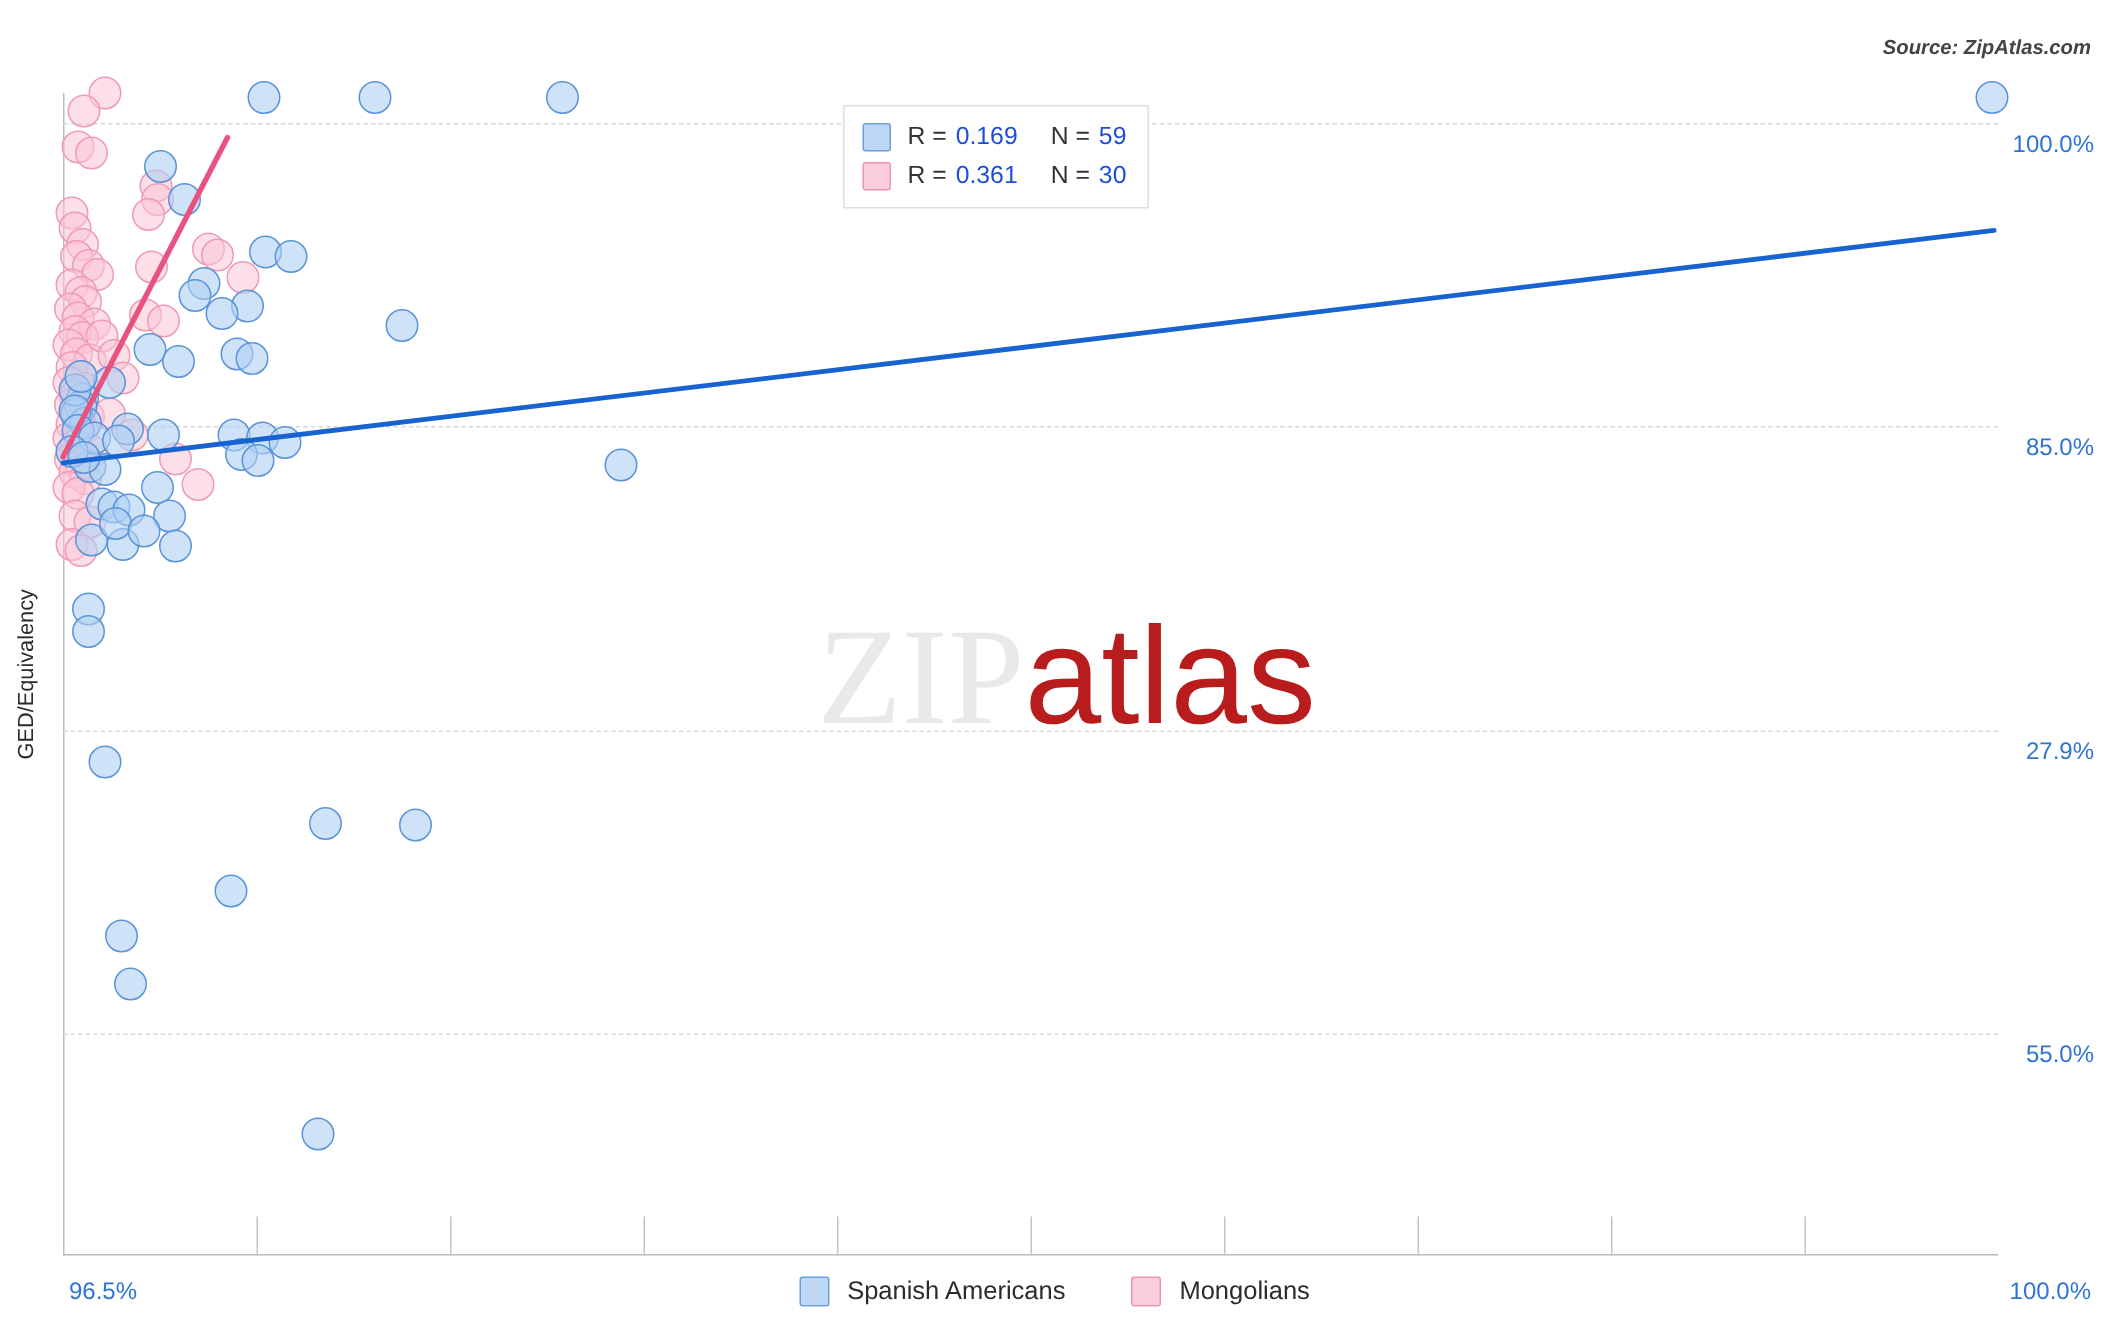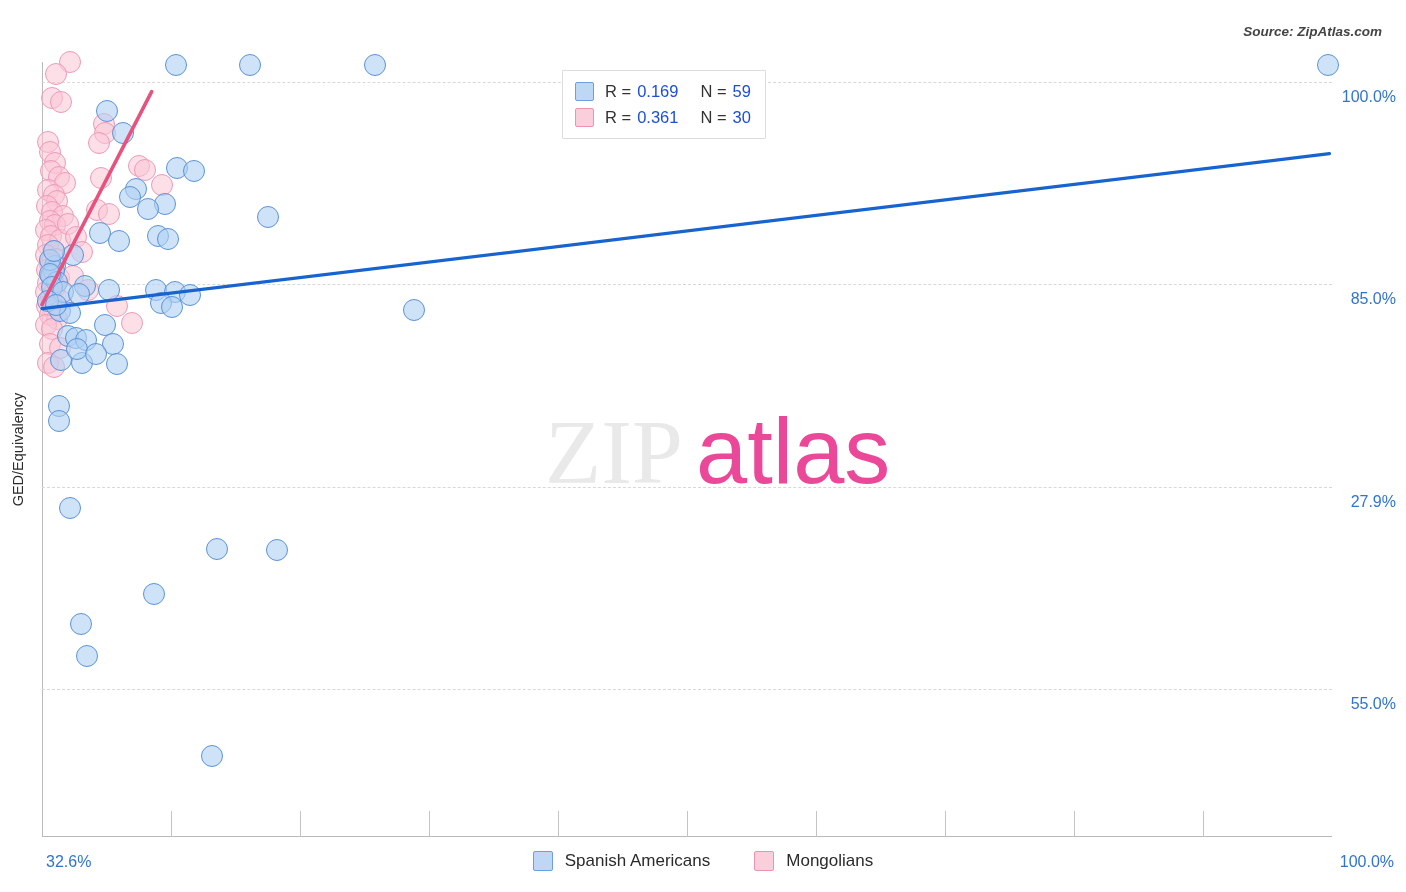--- a/index.html
+++ b/index.html
@@ -21,21 +21,21 @@
     position: absolute;
     left: 12px; top: 21px;
     font-size: 17.5px;
     letter-spacing: 0.2px;
     color: #2b2b2b;
     font-weight: 400;
     white-space: nowrap;
   }
   #source-label {
     position: absolute;
-    right: 24px; top: 24px;
+    right: 12px; top: 24px;
     font-size: 13.5px;
     font-style: italic;
     font-weight: bold;
     color: #444444;
     white-space: nowrap;
   }
   
   #plot-area {
     position: absolute;
     left: 42px; top: 62px;
@@ -111,22 +111,21 @@
     pointer-events: none;
     user-select: none;
     white-space: nowrap;
   }
   #watermark .wm-zip {
     font-family: "Liberation Serif", serif;
     color: #e9e9ea;
   }
   #watermark .wm-atlas {
     font-family: "Liberation Sans", sans-serif;
-    color: #ec4899;
-    margin-left: 13px;
+    color: #b91c1c;
   }
   
   #stats-legend {
     position: absolute;
     left: 562px; top: 70px;
     background: #ffffff;
     border: 1px solid #dddddd;
     padding: 7px 14px 8px 12px;
     border-radius: 1px;
   }
@@ -358,21 +357,21 @@
       <div class="stat-row">
         <span class="swatch pink"></span>
         <span class="stat-lbl">R =</span>
         <span class="stat-val">0.361</span>
         <span class="stat-gap"></span>
         <span class="stat-lbl">N =</span>
         <span class="stat-val">30</span>
       </div>
     </div>
 
-  <div id="xlabel-min">32.6%</div>
+  <div id="xlabel-min">96.5%</div>
   <div id="xlabel-max">100.0%</div>
 
   <div id="bottom-legend">
       <div class="legend-entry">
         <span class="swatch blue"></span>
         <span class="legend-text">Spanish Americans</span>
       </div>
       <div class="legend-entry">
         <span class="swatch pink"></span>
         <span class="legend-text">Mongolians</span>

